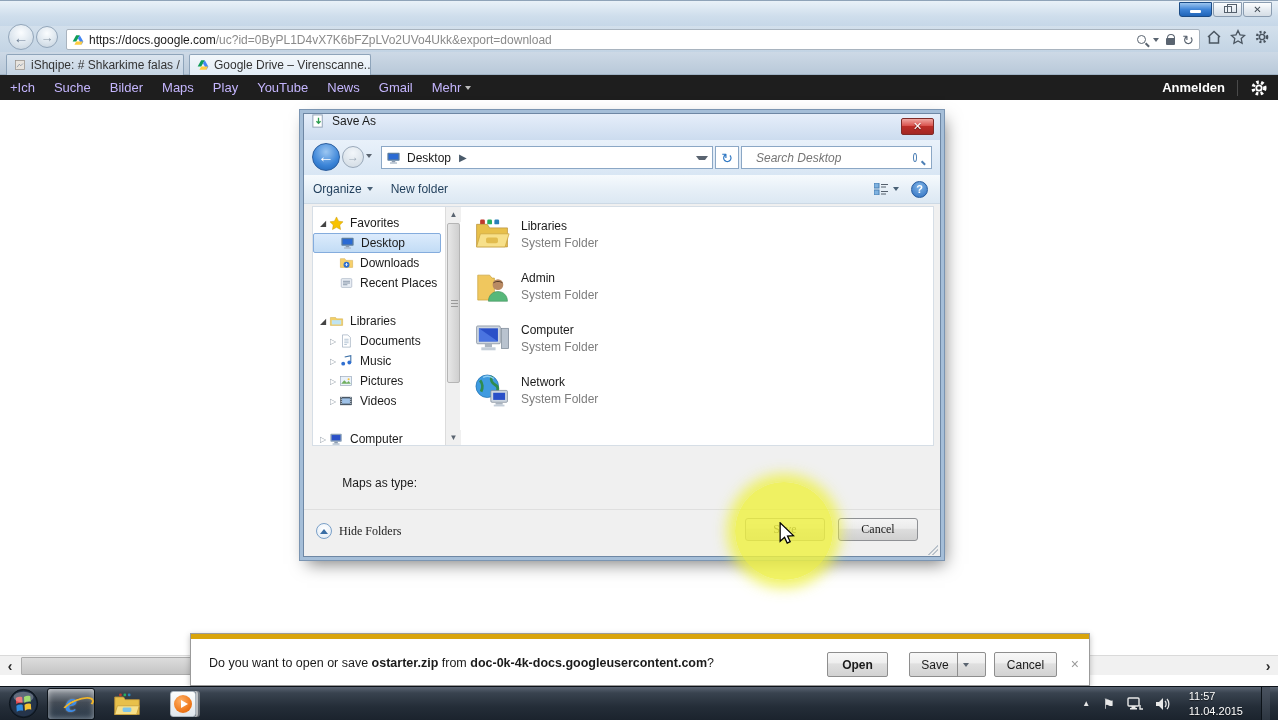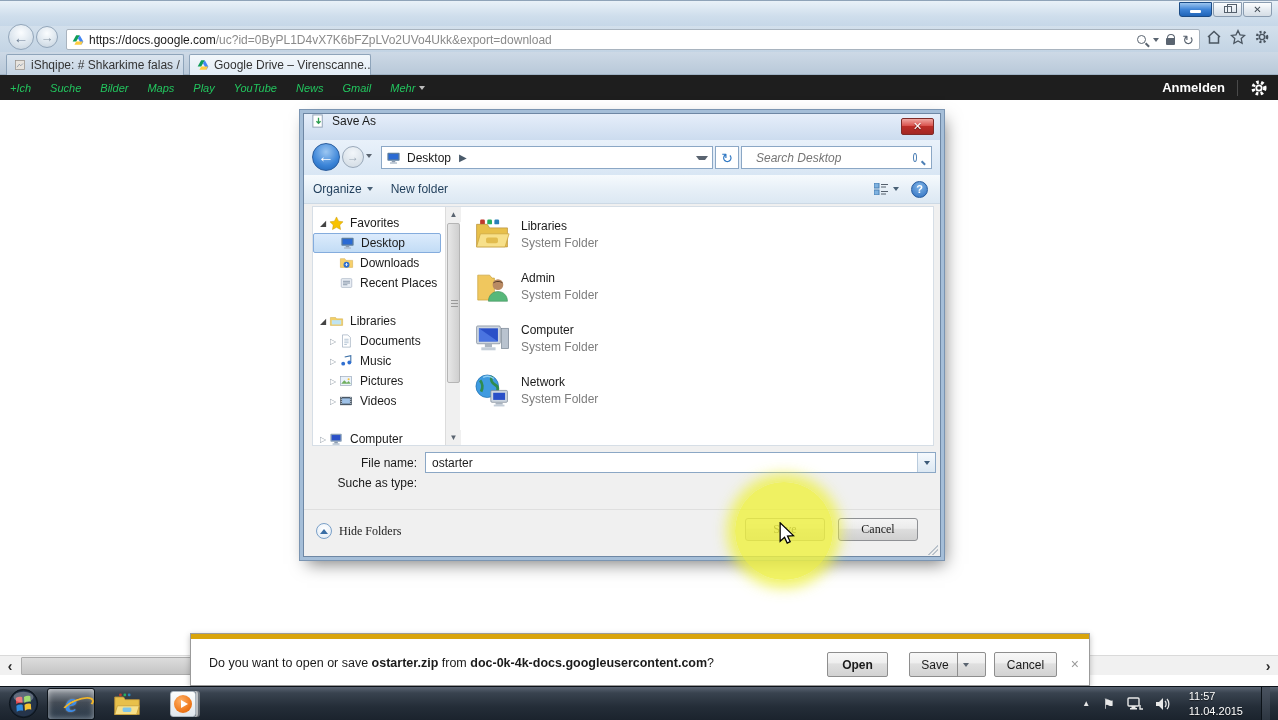--- a/index.html
+++ b/index.html
@@ -44,21 +44,21 @@
   .tabrow { left:0; top:52px; width:1278px; height:23px;
     background:linear-gradient(#cdd9e6,#b9c9d9); border-bottom:1px solid #9fb2c4;}
   .tab { position:absolute; top:2px; height:21px; display:flex; align-items:center; gap:5px;
     padding:0 7px; font-size:12px; color:#333; border:1px solid #8ea4ba; border-bottom:none;
     border-radius:2px 2px 0 0; background:linear-gradient(#dbe5ef,#c4d3e2); white-space:nowrap; overflow:hidden;}
   .tab.active { background:linear-gradient(#f2f7fb,#e2ecf5); }
   .favsq { width:12px; height:12px; display:inline-block; flex:0 0 auto;}
 
   .gbar { left:0; top:75px; width:1278px; height:25px; background:#1e1e1e; display:flex;
     align-items:center; padding:0 10px; }
-  .gbar .gitem { color:#22c55e; font-size:11px; margin-right:19px;font-style:italic; }
+  .gbar .gitem { color:#c4b5fd; font-size:13px; margin-right:19px; }
   .gbar .gmehr { display:flex; align-items:center; gap:4px; }
   .gbar .tri { border-top-color:#bdbdbd; }
   .gright { margin-left:auto; display:flex; align-items:center; gap:12px;}
   .anmelden { color:#fff; font-weight:bold; font-size:13px; }
   .gsep { width:1px; height:16px; background:#4a4a4a; }
 
   
   .dialog { left:303px; top:113px; width:638px; height:444px; background:#f0f0f0;
     border:1px solid #6e87a4; box-shadow:0 0 0 3px rgba(168,193,219,.92), 0 0 0 4px #7b95b2,
     4px 7px 16px rgba(0,0,0,.5); }
@@ -534,31 +534,22 @@
               <rect x="17.5" y="27.5" width="9" height="1.5" fill="#c3cdd8"></rect>
             </svg>
           <div>
               <div class="fname">Network</div>
               <div class="ftype">System Folder</div>
             </div>
         </div>
       </div>
     </div>
 
-    <div class="frow" style="left:6px; top:338px; width:626px;">
-      <span class="flabel">File name:</span>
-      <div class="combo" style="flex:1">
-        <span>ostarter</span>
-        <span class="cdrop">
-            <span class="tri"></span>
-          </span>
-      </div>
-    </div>
     <div class="frow" style="left:6px; top:362px; width:626px;">
-      <span class="flabel">Suche as type:</span>
+      <span class="flabel">Maps as type:</span>
     </div>
 
     <div class="dlg-footer">
       <div class="hidefolders">
         <span class="hf-circle">
             <span class="tri-up"></span>
           </span>
         <span>Hide Folders</span>
       </div>
       <div class="win-btn" style="left:441px; top:8px; width:80px;">

